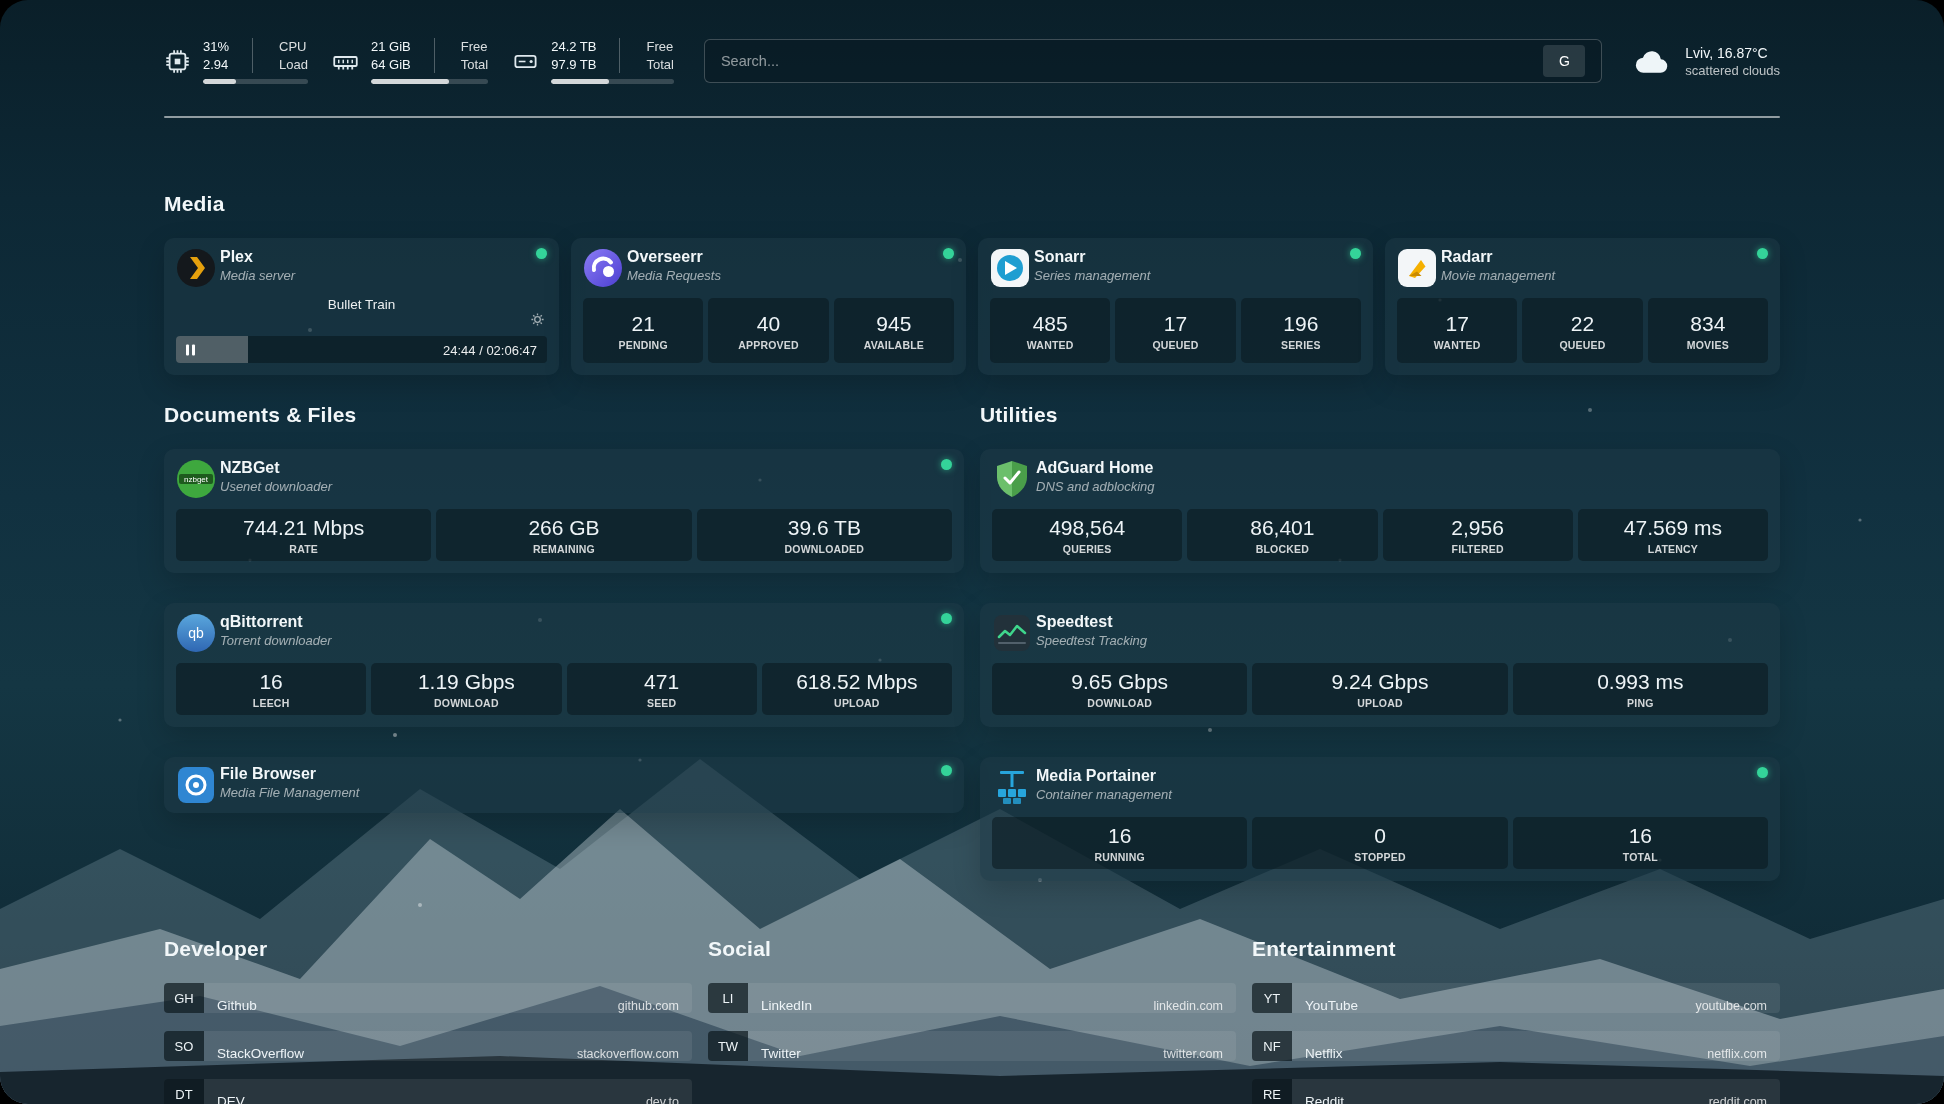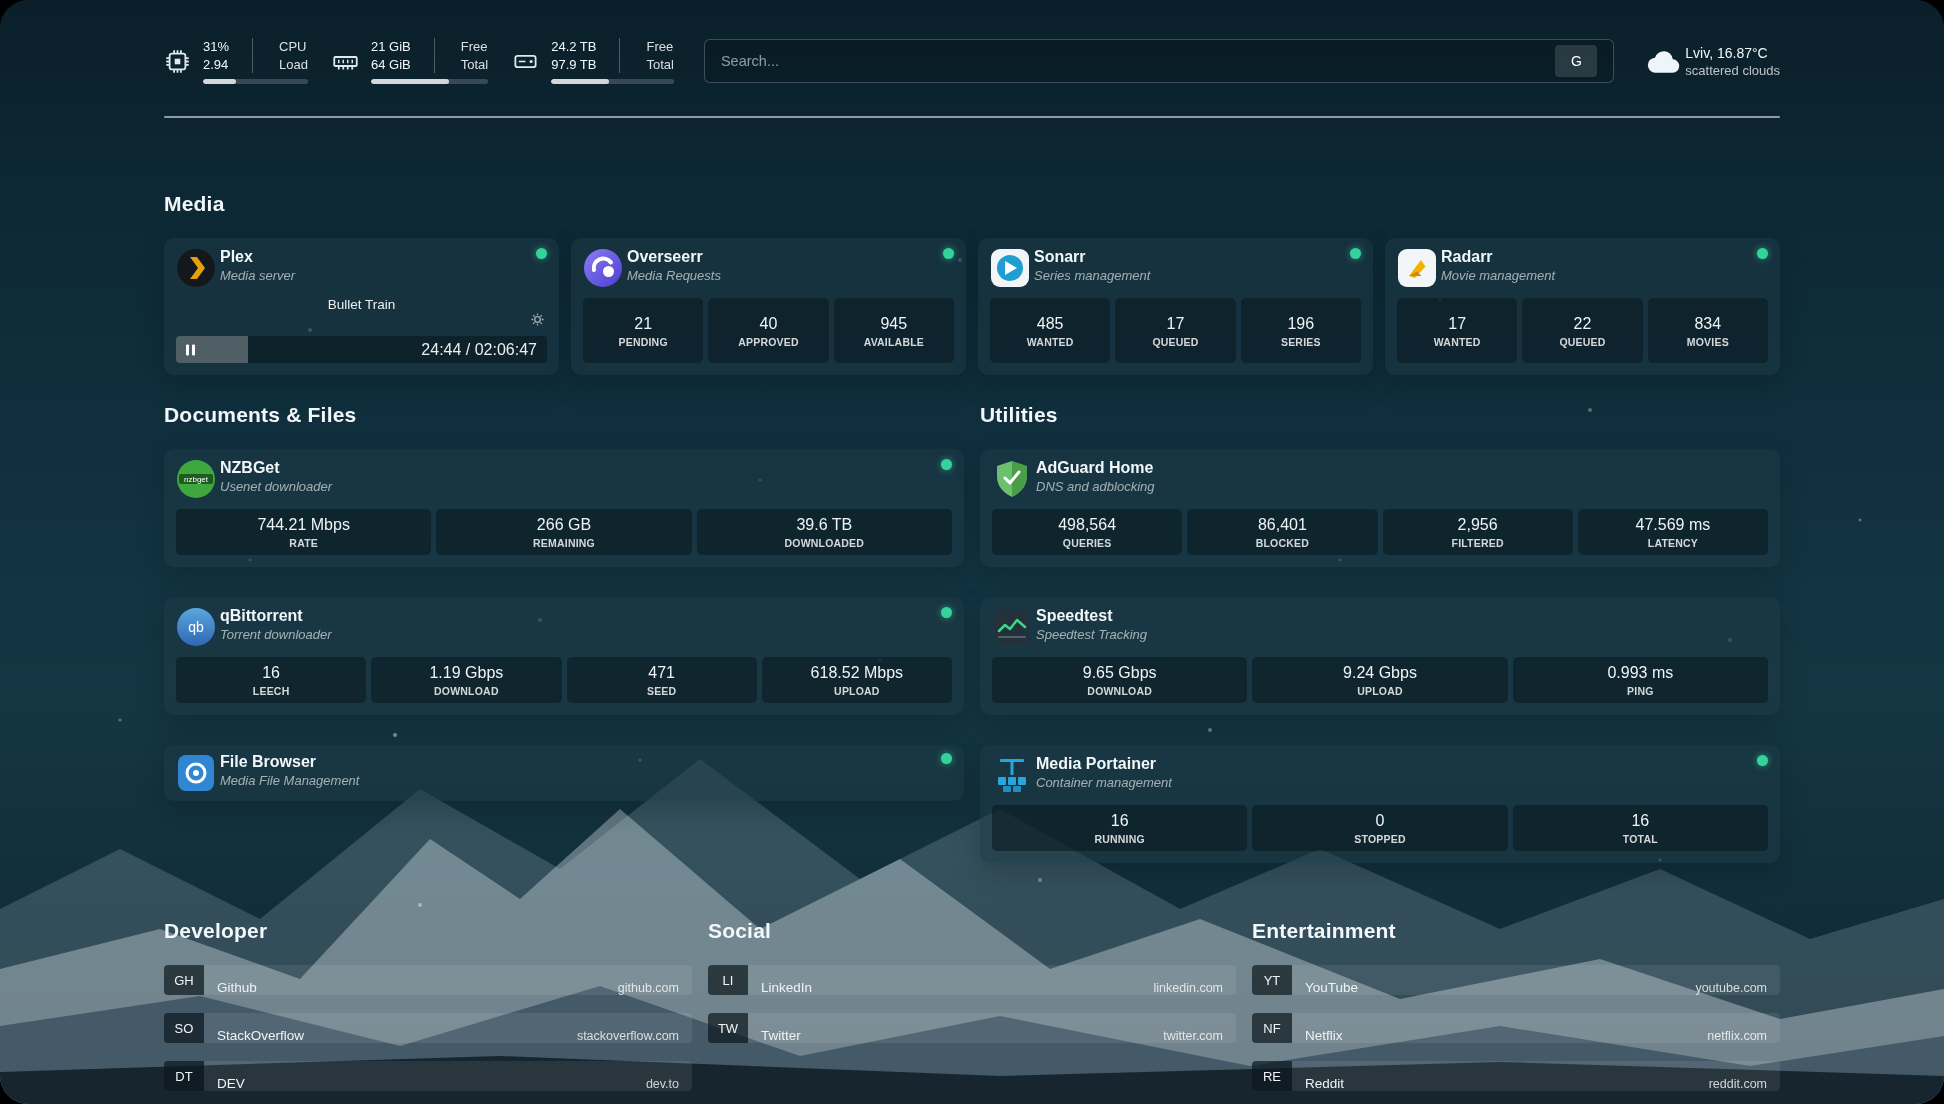--- a/index.html
+++ b/index.html
@@ -26,21 +26,21 @@
   .bar-fill { height:100%; background:rgba(255,255,255,.78); border-radius:3px; }
 
   .search { flex:1; display:flex; align-items:center; height:44px; background:rgba(9,26,34,.55);
     border:1px solid rgba(255,255,255,.22); border-radius:6px; padding:0 16px 0 16px; }
   .search input { flex:1; background:transparent; border:none; outline:none; color:#e9f1f5;
     font-size:14.5px; font-family:inherit; }
   .search input::placeholder { color:rgba(255,255,255,.55); }
   .search-btn { width:42px; height:32px; border-radius:4px; background:rgba(255,255,255,.13); color:#fff;
     display:flex; align-items:center; justify-content:center; font-size:14px; cursor:pointer; }
 
-  .weather { display:flex; align-items:center; gap:1px; }
+  .weather { display:flex; align-items:center; gap:13px; }
   .weather-icon { width:40px; height:30px; }
   .weather-loc { font-size:14px; color:#f3f8fa; }
   .weather-cond { font-size:13px; color:rgba(255,255,255,.72); margin-top:2px; }
 
   .divider { margin-top:32px; height:2px; background:rgba(255,255,255,.55); border-radius:1px; }
 
   
   .section-title { font-size:21px; font-weight:600; letter-spacing:.2px; color:#f2f7f9; }
   .media-section { margin-top:74px; }
   .media-grid { display:grid; grid-template-columns:repeat(4,1fr); gap:12px; margin-top:22px; }
@@ -50,36 +50,36 @@
   .card.compact { padding:8px 12px; }
   .card-head { display:flex; align-items:flex-start; gap:4px; }
   .app-icon { width:40px; height:40px; flex:none; display:block; }
   .app-name { font-size:16px; font-weight:600; color:#f2f7f9; }
   .app-desc { font-size:13px; color:rgba(255,255,255,.6); margin-top:2px;font-style:italic; }
   .dot { width:11px; height:11px; border-radius:50%; background:#34d399; margin-left:auto; flex:none;
     box-shadow:0 0 7px rgba(52,211,153,.65); }
 
   .stats { display:flex; gap:5px; margin-top:10px; }
   .stat { flex:1; background:rgba(9,23,30,.55); border-radius:5px; text-align:center; padding:7px 4px 6px; }
-  .stat-v { font-size:16px; color:#eef4f7;text-align:center; }
+  .stat-v { font-size:21px; color:#eef4f7;text-align:center; }
   .stat-l { font-size:10.5px; font-weight:700; color:rgba(255,255,255,.82); margin-top:3px; letter-spacing:.2px; }
 
   .media-grid .card { display:flex; flex-direction:column; min-height:131px; }
   .media-grid .stats { flex:1; }
   .media-grid .stat { display:flex; flex-direction:column; justify-content:center; }
 
   
   .np-row { display:flex; align-items:center; margin-top:9px; padding:0 2px;flex-direction:column; }
   .np-title { font-size:13.5px; color:rgba(255,255,255,.92); }
   .gear { width:15px; height:15px; margin-left:auto; cursor:pointer; }
   .player { position:relative; margin-top:9px; height:27px; border-radius:4px; background:rgba(9,23,30,.6); overflow:hidden; }
   .player-fill { position:absolute; left:0; top:0; bottom:0; background:rgba(255,255,255,.28); }
   .pause { position:absolute; left:10px; top:50%; transform:translateY(-50%); display:flex; gap:3px; cursor:pointer; }
   .pause i { display:block; width:3px; height:11px; background:#fff; border-radius:1px; }
-  .player-time { position:absolute; right:10px; top:50%; transform:translateY(-50%); font-size:16px; color:rgba(255,255,255,.92); }
+  .player-time { position:absolute; right:10px; top:50%; transform:translateY(-50%); font-size:13px; color:rgba(255,255,255,.92); }
 
   .cols { display:grid; grid-template-columns:1fr 1fr; gap:16px; margin-top:28px; }
   .col-cards { display:flex; flex-direction:column; gap:30px; margin-top:22px; }
 
   
   .bookmarks { display:grid; grid-template-columns:1fr 1fr 1fr; gap:16px; margin-top:56px; }
   .bm-list { display:flex; flex-direction:column; gap:18px; margin-top:22px; }
   .bm-row { display:flex; align-items:flex-end; height:30px; background:rgba(255,255,255,.08); border-radius:4px;
     overflow:hidden; cursor:pointer; text-decoration:none; color:inherit; }
   .bm-abbr { width:40px; height:100%; background:rgba(4,16,22,.68); display:flex; align-items:center;

